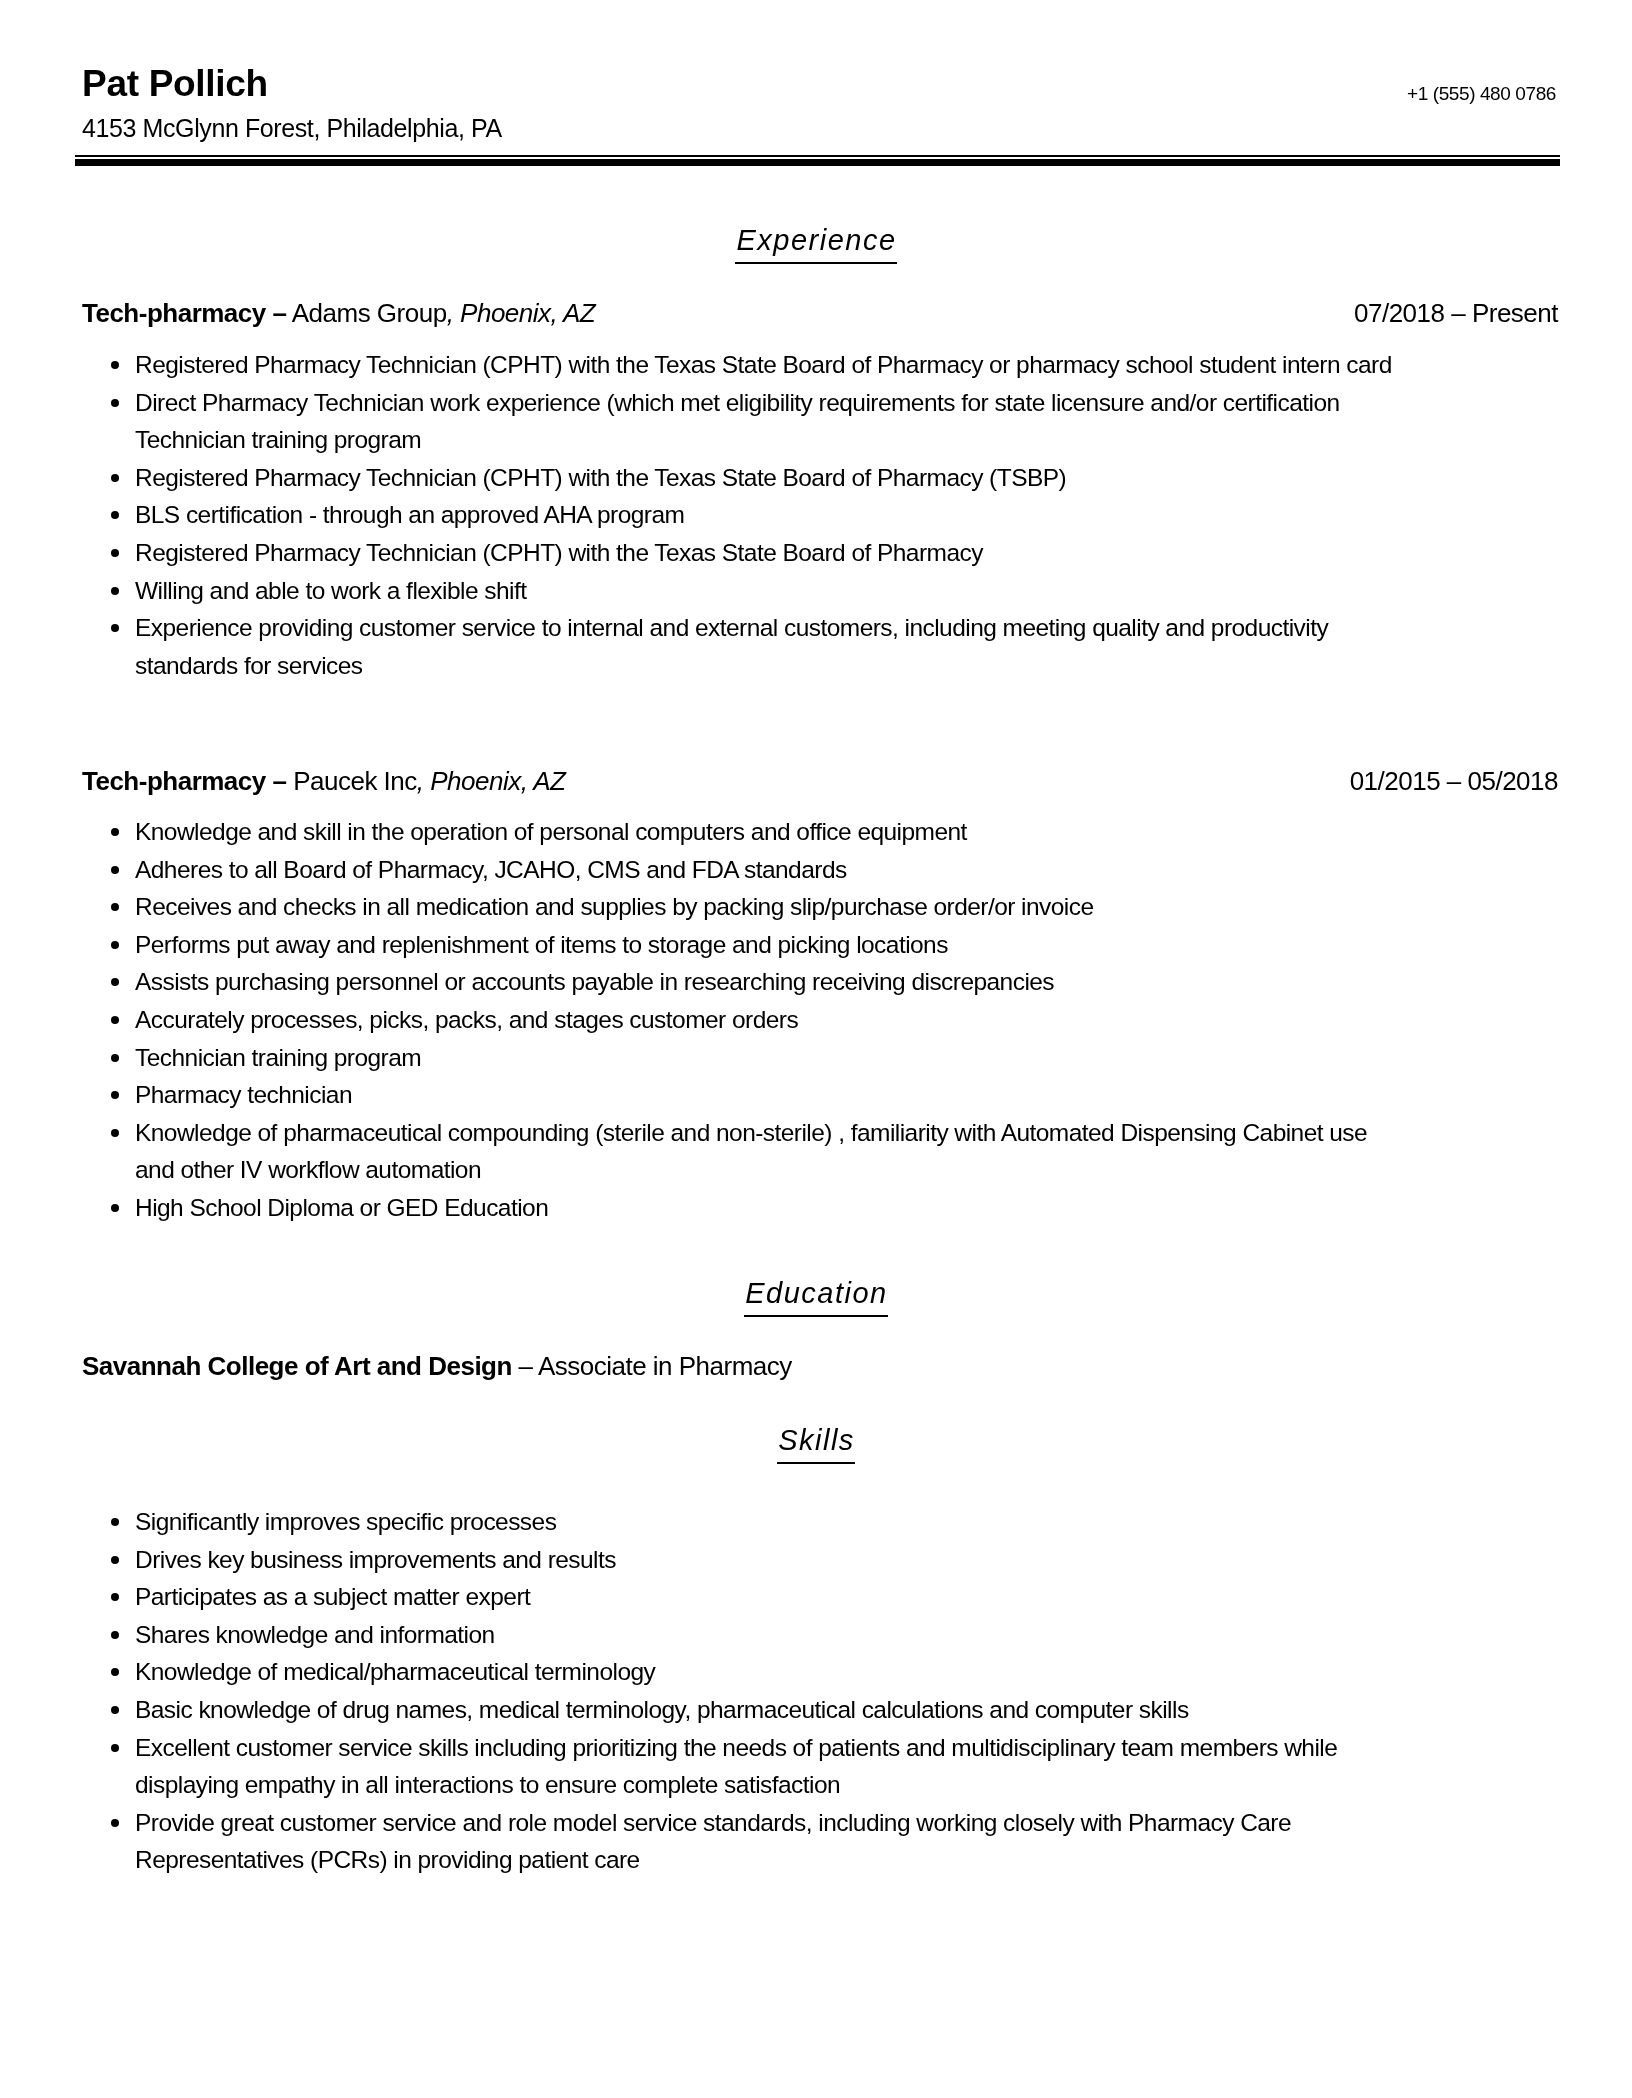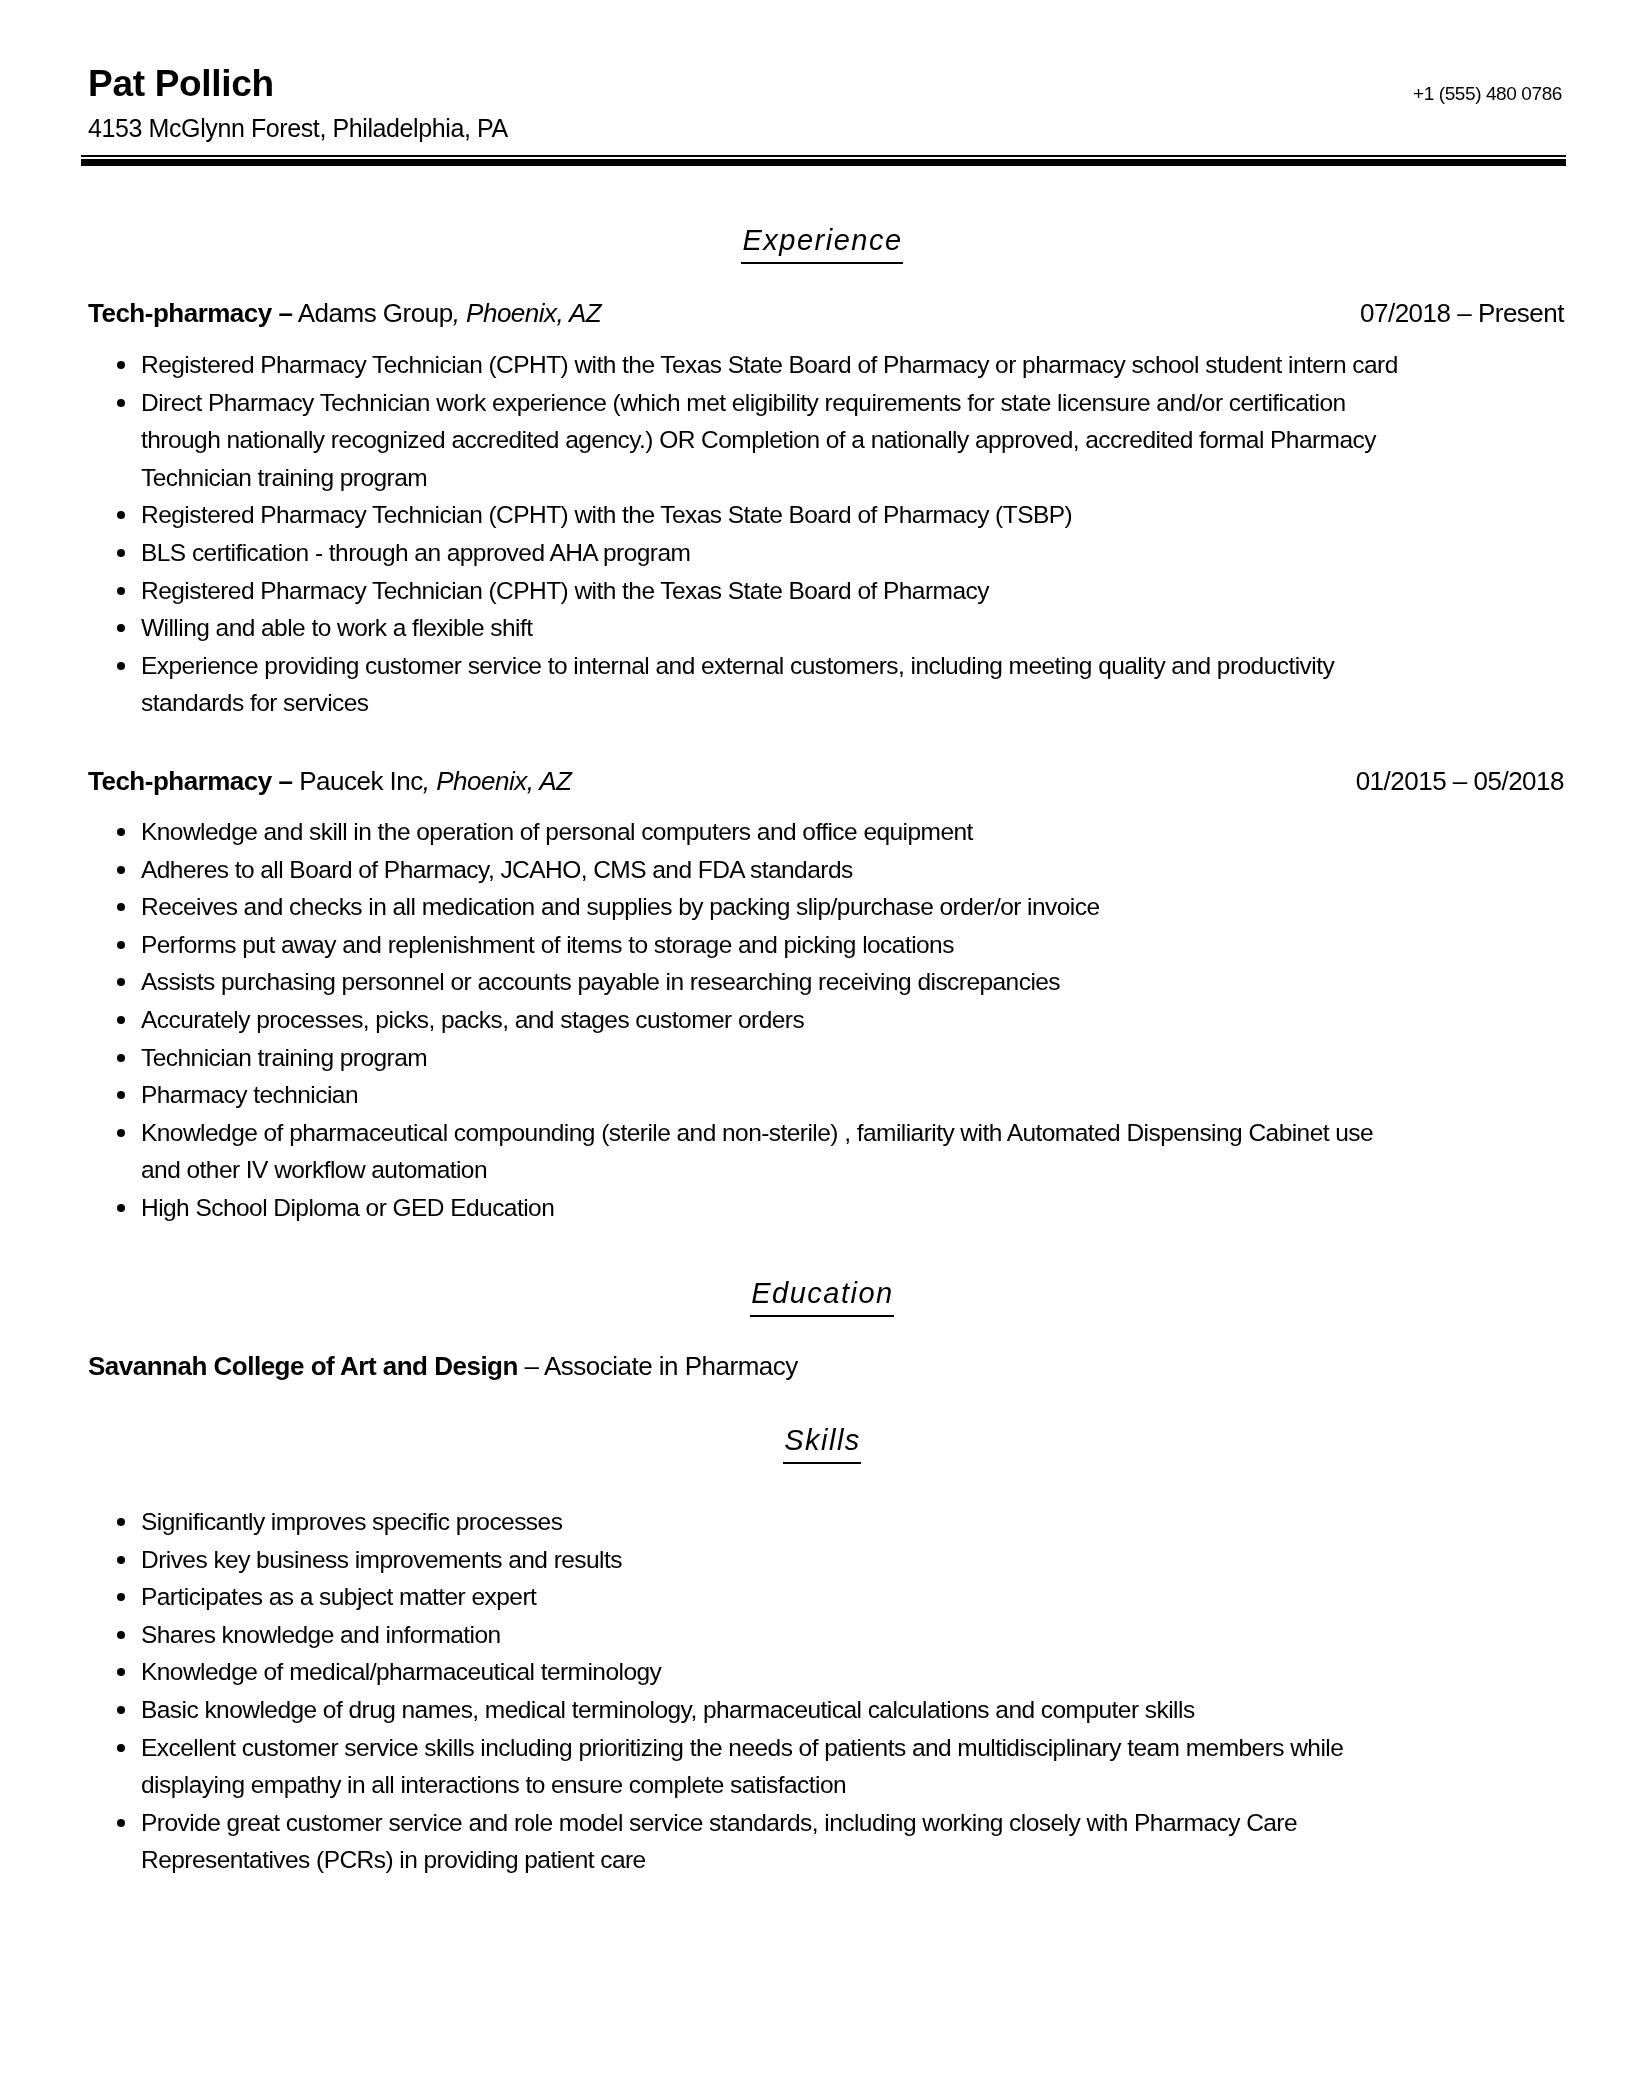--- a/index.html
+++ b/index.html
@@ -10,21 +10,21 @@
   body {
     width: 1632px;
     height: 2098px;
     position: relative;
     overflow: hidden;
     color: #000000;
     font-family: "Liberation Sans", "DejaVu Sans", sans-serif;
   }
   .page {
     position: absolute;
-    left: 6px; top: 0;
+    left: 0; top: 0;
     width: 1296px;
     height: 2098px;
   }
   .header {
     position: absolute;
     left: 82px;
     top: 62px;
     width: 1478px;
   }
   .name {
@@ -151,21 +151,20 @@
     <span class="dates">07/2018 – Present</span>
   </div>
   <ul class="bullets" style="top:338px;">
     <li>
         <span class="dot"></span>
         <span class="line">Registered Pharmacy Technician (CPHT) with the Texas State Board of Pharmacy or pharmacy school student intern card</span>
       </li>
     <li>
         <span class="dot"></span>
         <span class="line">Direct Pharmacy Technician work experience (which met eligibility requirements for state licensure and/or certification</span>
-        <span class="line">through nationally recognized accredited agency.) OR Completion of a nationally approved, accredited formal Pharmacy</span>
         <span class="line">Technician training program</span>
       </li>
     <li>
         <span class="dot"></span>
         <span class="line">Registered Pharmacy Technician (CPHT) with the Texas State Board of Pharmacy (TSBP)</span>
       </li>
     <li>
         <span class="dot"></span>
         <span class="line">BLS certification - through an approved AHA program</span>
       </li>

